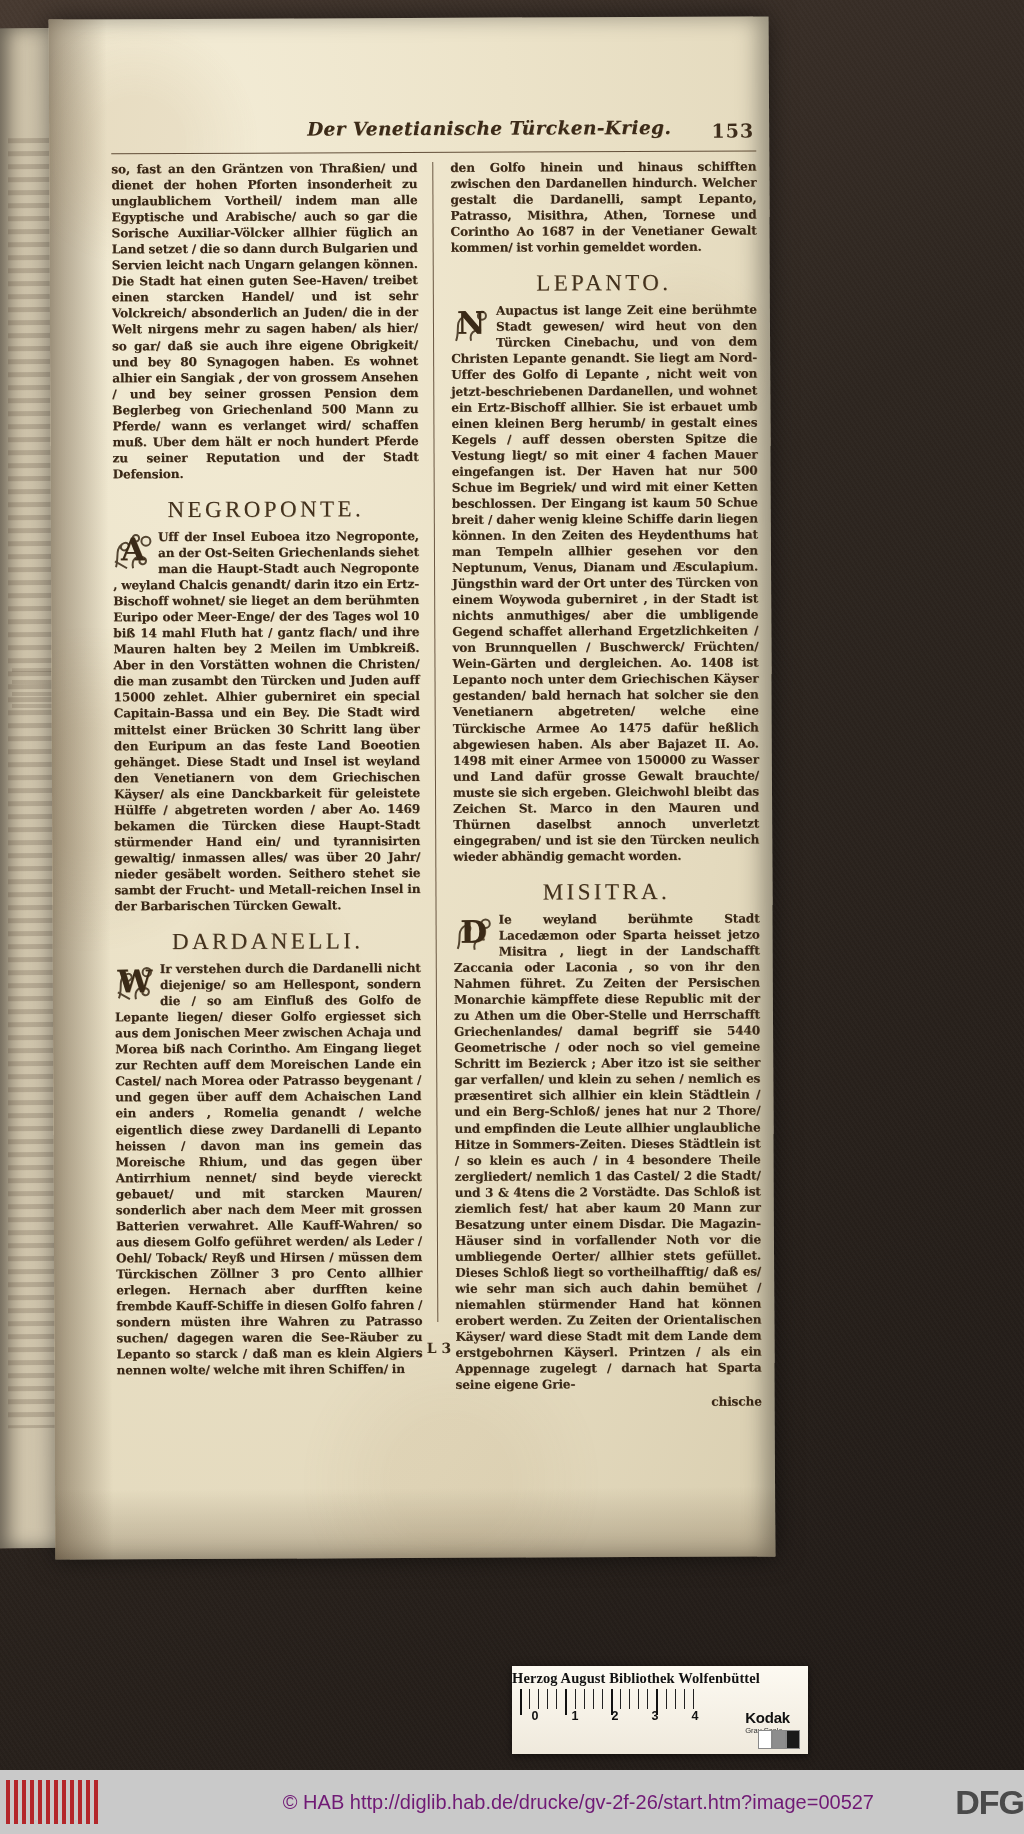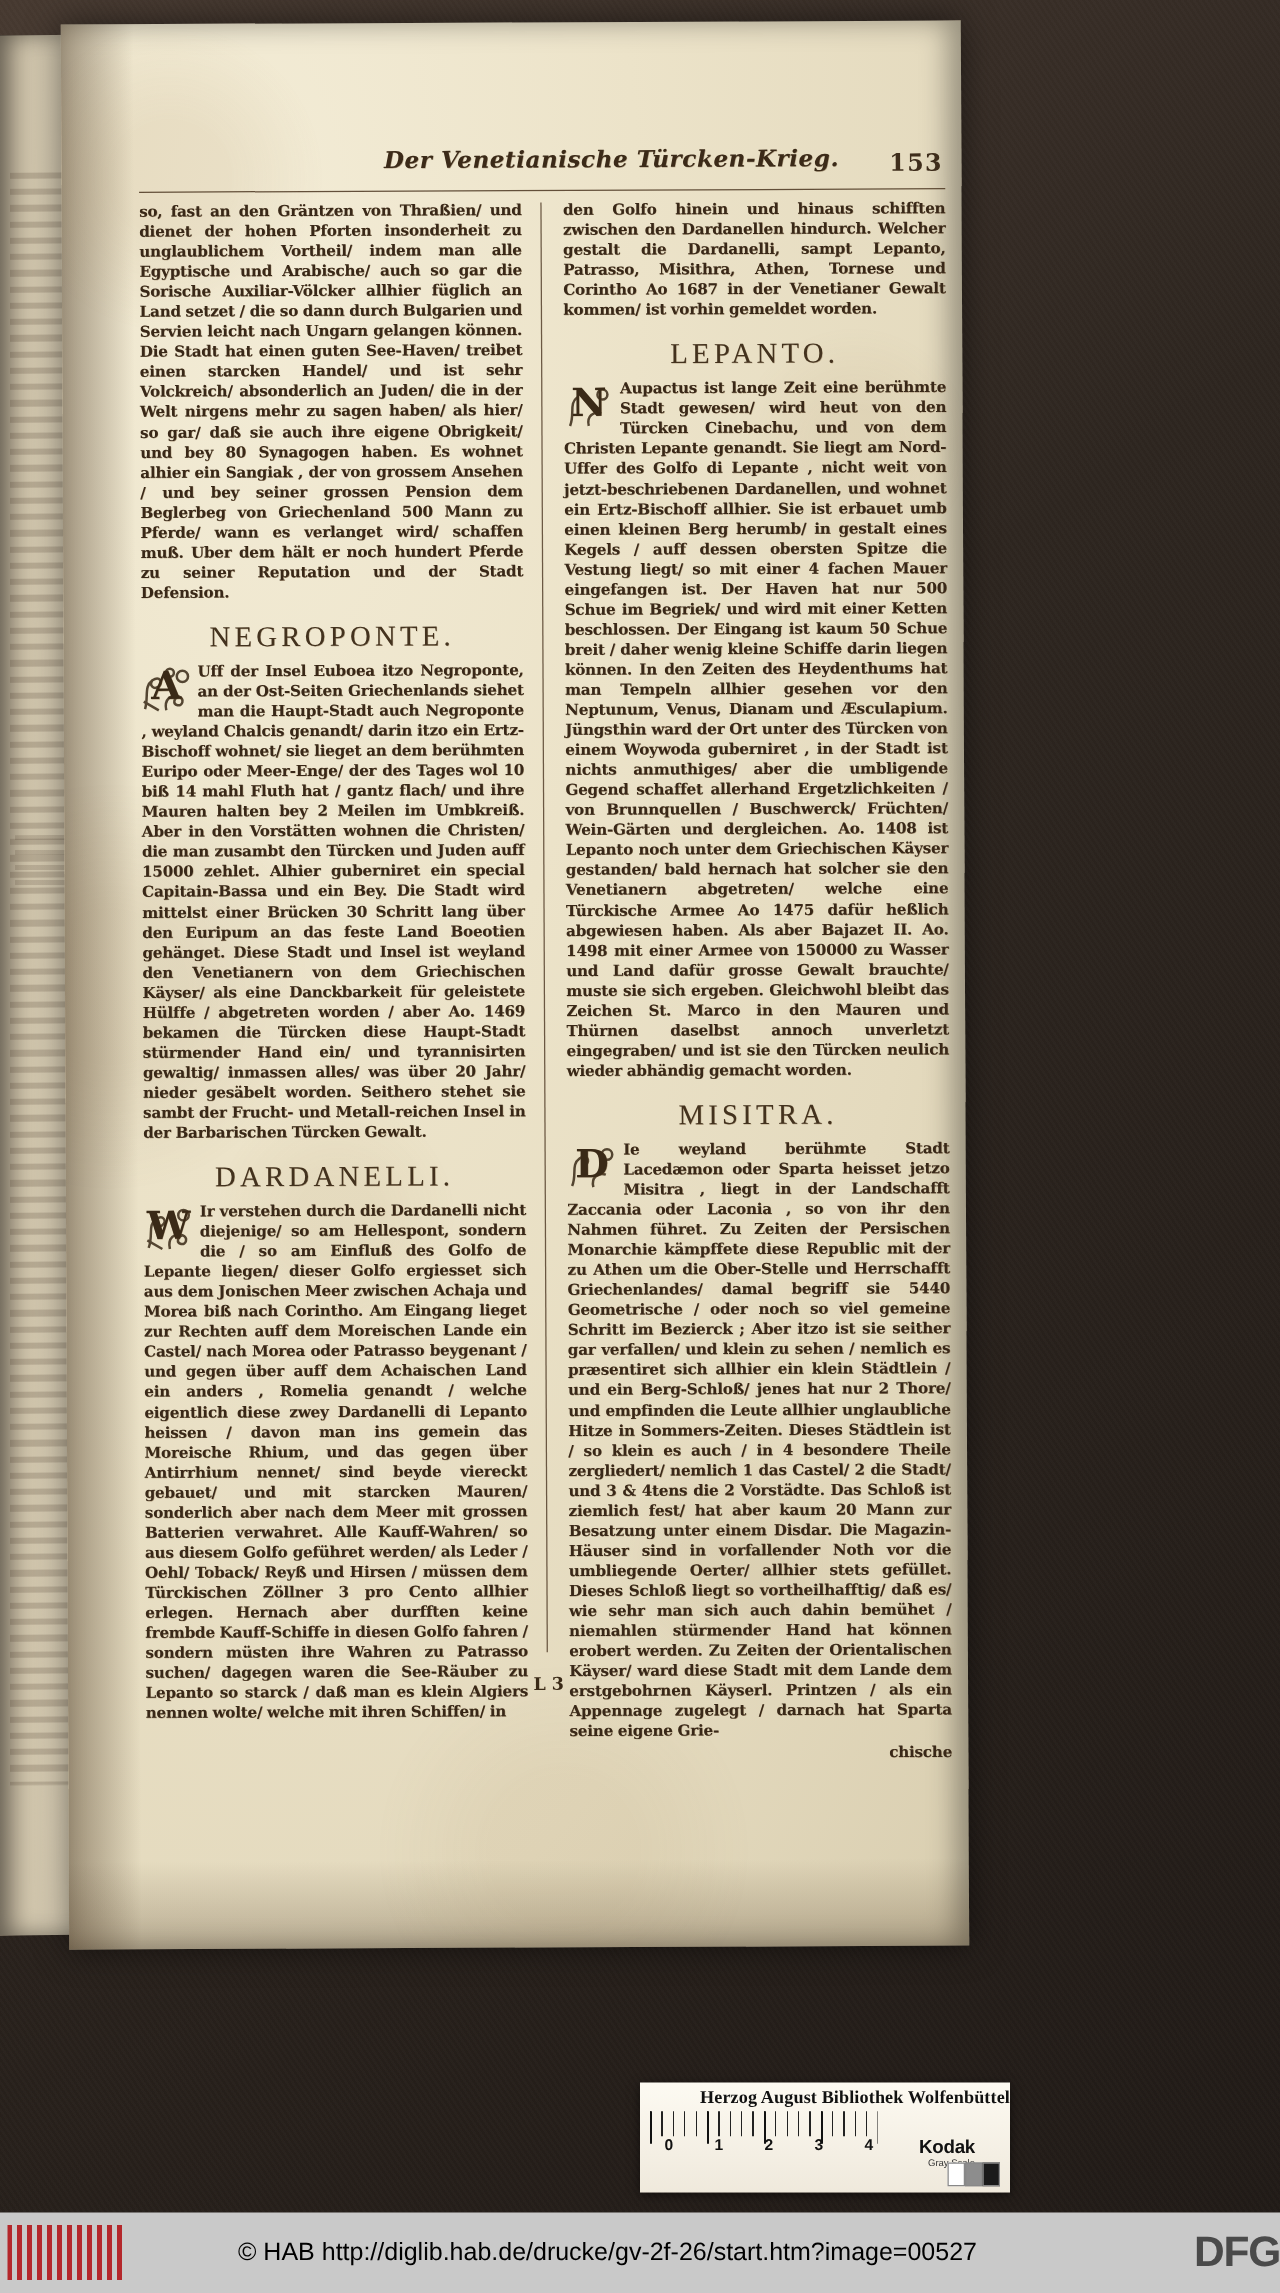--- a/index.html
+++ b/index.html
@@ -93,43 +93,43 @@
       position:relative;}
   .para .init .glyph{position:absolute;left:0;top:-2px;width:40px;height:40px;
       font-family:"DejaVu Serif",serif;font-weight:bold;font-size:31px;
       color:#3a2a17;display:flex;align-items:center;justify-content:center;}
   .para .init .vine{position:absolute;inset:0;opacity:.85;}
 
   
   .target{position:absolute;left:512px;top:1666px;width:296px;height:88px;
       background:linear-gradient(180deg,#fdfaf2 0%,#efe9dc 100%);
       box-shadow:0 2px 8px rgba(0,0,0,.55);}
-  .target .tlabel{text-align:right;font-family:"Liberation Serif",serif;
+  .target .tlabel{text-align:left;font-family:"Liberation Serif",serif;
       font-weight:bold;font-size:14.5px;color:#111;padding-top:4px;letter-spacing:.1px;}
   .target .ruler{position:relative;height:34px;margin:2px 8px 0 8px;}
   .ticks{position:absolute;left:0;top:0;width:182px;height:20px;
       background:repeating-linear-gradient(90deg,#222 0 1px,transparent 1px 9.1px);}
   .ticks.major{height:26px;background:repeating-linear-gradient(90deg,#111 0 1.6px,transparent 1.6px 45.5px);}
   .rnums{position:absolute;left:-5px;top:20px;width:200px;display:flex;
       font-family:"Liberation Sans",sans-serif;font-size:12.5px;font-weight:bold;color:#111;}
   .rnums span{width:45.5px;text-align:center;}
-  .kodak{position:absolute;right:20px;top:20px;text-align:right;}
+  .kodak{position:absolute;right:10px;top:20px;text-align:left;}
   .kodak .k{font-family:"Liberation Sans",sans-serif;font-weight:bold;
       font-size:15px;color:#111;letter-spacing:-.2px;}
   .kodak .g{font-family:"Liberation Sans",sans-serif;font-size:7.6px;color:#333;}
   .patches{position:absolute;right:8px;bottom:5px;display:flex;}
   .patches i{display:block;width:12px;height:17px;border:.5px solid #888;}
 
   
   .footer{position:absolute;left:0;top:1770px;width:1024px;height:64px;
       background:#c9c9c9;display:flex;align-items:center;}
   .footer .bars{width:92px;height:44px;margin-left:6px;
       background:repeating-linear-gradient(90deg,#b4272b 0 4px,#c9c9c9 4px 8px);}
-  .footer .url{flex:1;text-align:center;
-      font-family:"Liberation Sans",sans-serif;font-size:20px;color:#000000;}
+  .footer .url{flex:1;text-align:right;
+      font-family:"Liberation Sans",sans-serif;font-size:20px;color:#701a75;}
   .footer .dfg{width:150px;text-align:right;
       font-family:"Liberation Sans",sans-serif;font-weight:bold;font-size:34px;
       color:#4a4a4a;letter-spacing:-1px;}
 
   
 </style>
 </head>
 <body>
 
 <div id="scan">

